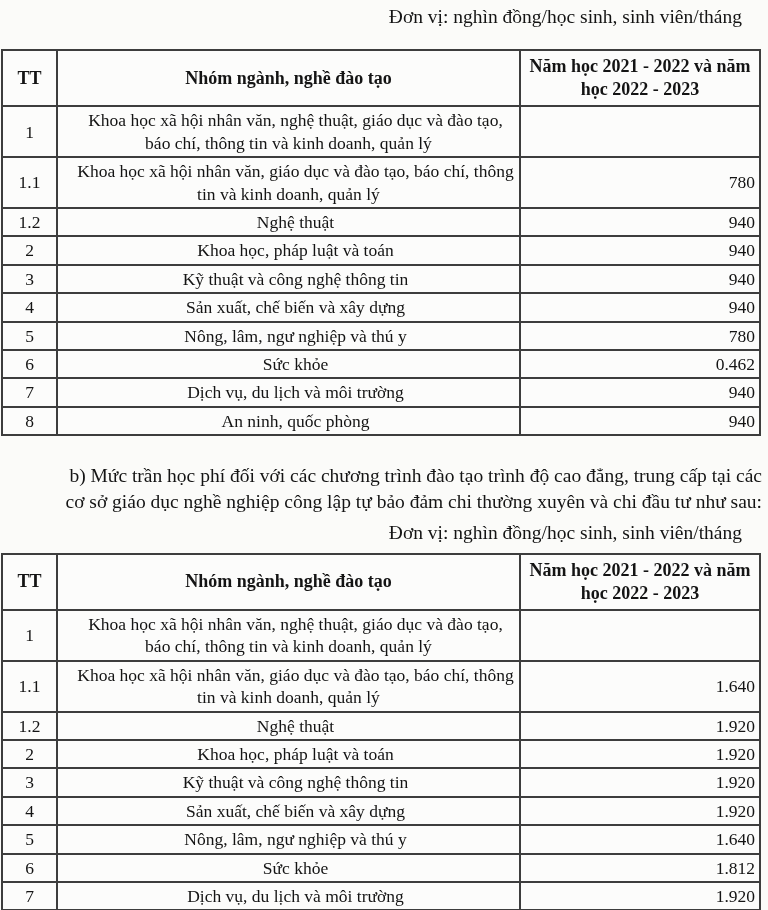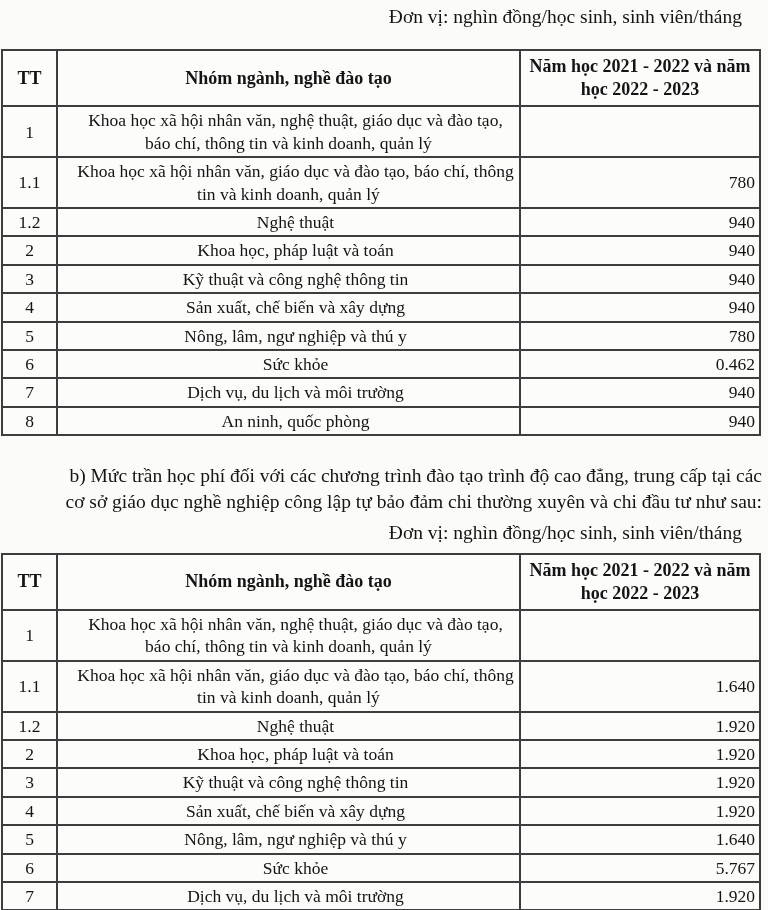--- a/index.html
+++ b/index.html
@@ -190,21 +190,21 @@
       <td class="value-cell">1.920</td>
     </tr>
     <tr>
       <td class="tt-cell">5</td>
       <td class="name-cell">Nông, lâm, ngư nghiệp và thú y</td>
       <td class="value-cell">1.640</td>
     </tr>
     <tr>
       <td class="tt-cell">6</td>
       <td class="name-cell">Sức khỏe</td>
-      <td class="value-cell">5.767</td>
+      <td class="value-cell">1.812</td>
     </tr>
     <tr>
       <td class="tt-cell">7</td>
       <td class="name-cell">Dịch vụ, du lịch và môi trường</td>
       <td class="value-cell">1.920</td>
     </tr>
     <tr>
       <td class="tt-cell">8</td>
       <td class="name-cell">An ninh, quốc phòng</td>
       <td class="value-cell">1.920</td>

